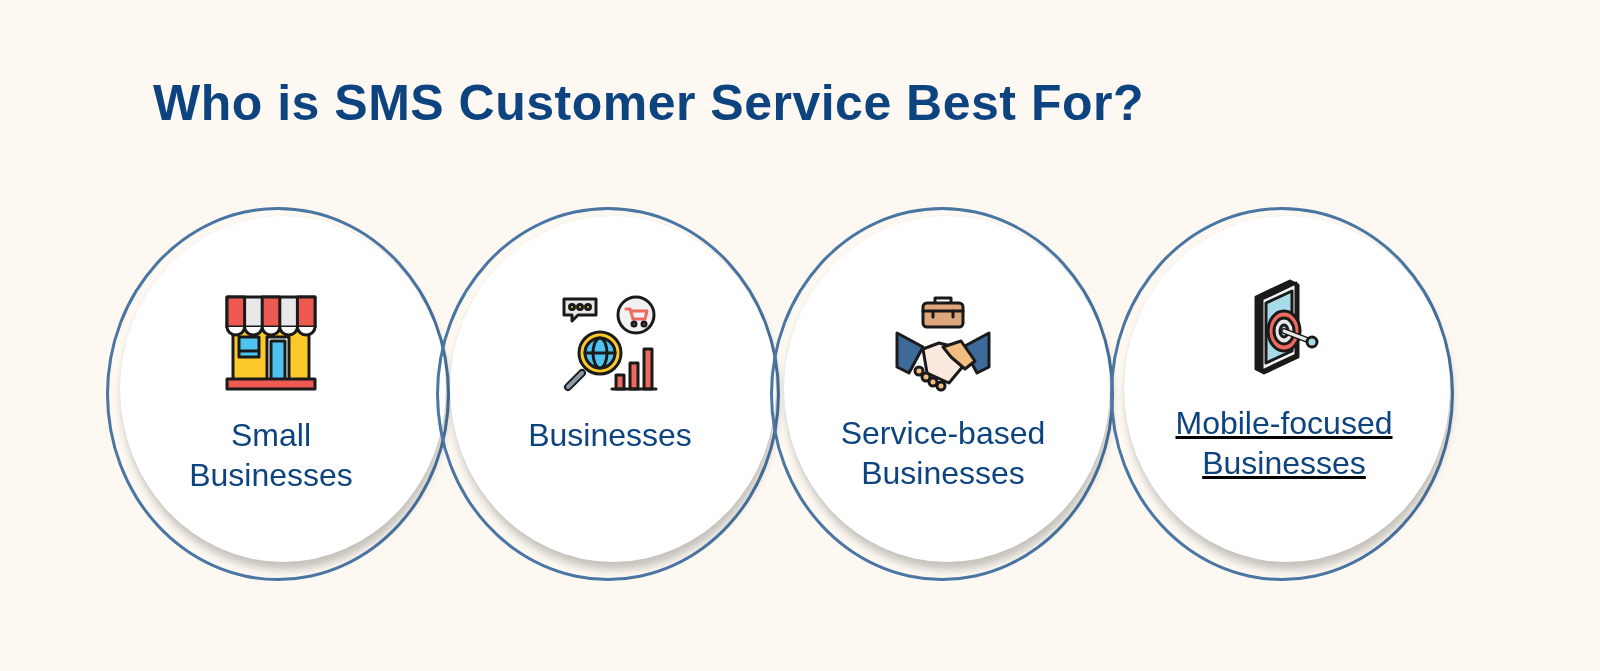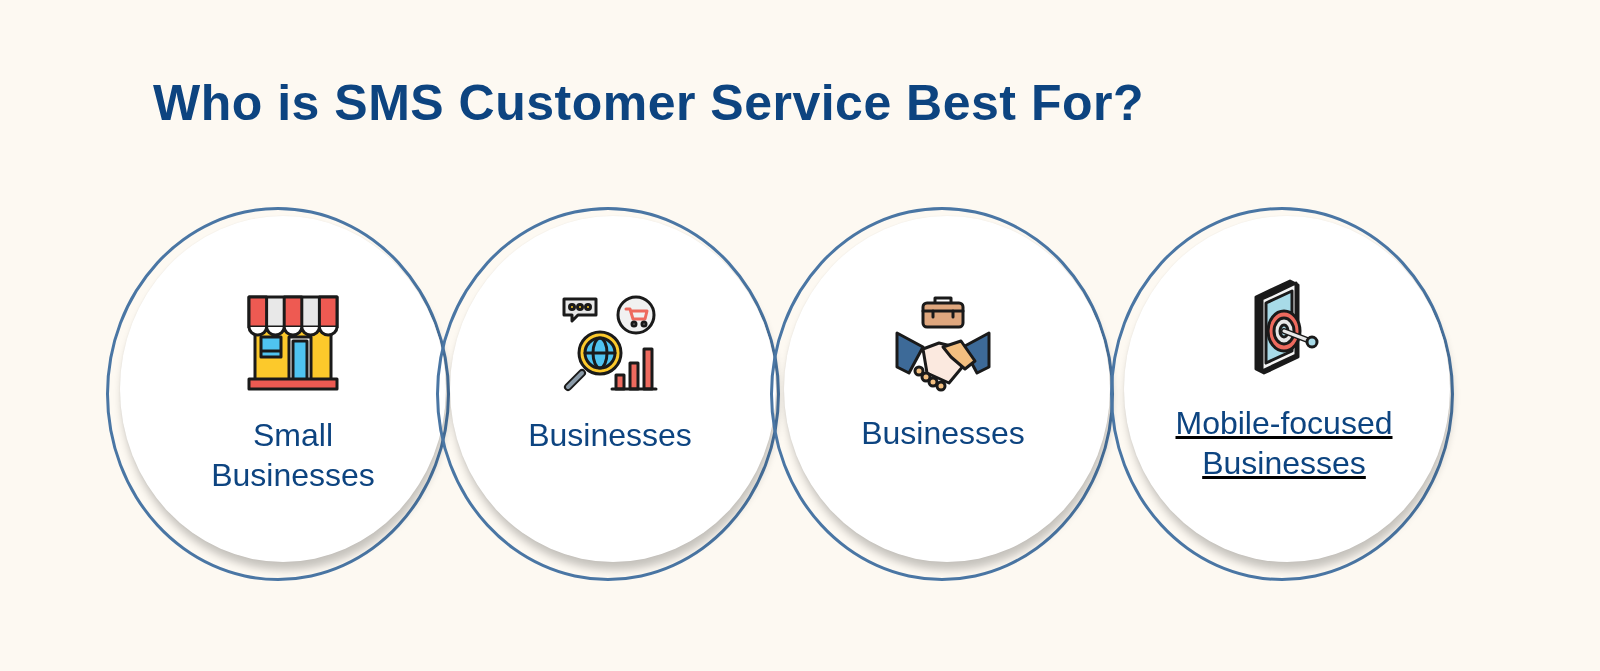--- a/index.html
+++ b/index.html
@@ -45,21 +45,21 @@
   }
 </style>
 </head>
 <body>
 
 <div class="title">Who is SMS Customer Service Best For?</div>
 
 <div>
   <div class="ring" style="left:106px; top:207px;"></div>
   <div class="disc" style="left:120px; top:216px;"></div>
-  <div class="card-content" style="left:143px; top:293px;">
+  <div class="card-content" style="left:121px; top:293px;">
     <svg class="icon" viewBox="0 0 100 100">
       <g stroke="#1a1a1a" stroke-width="3" stroke-linejoin="round">
         <rect x="12" y="36" width="76" height="52" fill="#fcc92b"></rect>
         <rect x="18" y="44" width="20" height="20" fill="#4fc3f0"></rect>
         <line x1="18" y1="58" x2="38" y2="58"></line>
         <rect x="46" y="44" width="22" height="44" fill="#fff"></rect>
         <rect x="50" y="48" width="14" height="40" fill="#4fc3f0"></rect>
         <rect x="6" y="86" width="88" height="10" fill="#ee5a52"></rect>
         <rect x="6" y="4" width="88" height="30" fill="#e8e8e8"></rect>
         <rect x="6" y="4" width="17.6" height="30" fill="#ee5a52"></rect>
@@ -122,20 +122,21 @@
         <path d="M96 40 l-26 14 l14 26 l12 -6 z" fill="#3d6a98"></path>
         <path d="M30 56 l16 -6 l16 4 l14 12 l-20 24 l-22 -10 z" fill="#fbe9df"></path>
         <path d="M50 54 l18 -6 l14 20 l-10 8 l-14 -12 z" fill="#f3bf80"></path>
         <circle cx="26" cy="78" r="4" fill="#f3bf80"></circle>
         <circle cx="33" cy="84" r="4" fill="#f3bf80"></circle>
         <circle cx="40" cy="89" r="4" fill="#f3bf80"></circle>
         <circle cx="48" cy="93" r="4" fill="#f3bf80"></circle>
       </g>
     </svg>
     <div class="label" style="margin-top:20px;">
+      <div>Service-based</div>
       <div>Businesses</div>
     </div>
   </div>
 </div>
 
 <div>
   <div class="ring" style="left:1110px; top:207px;"></div>
   <div class="disc" style="left:1124px; top:216px;"></div>
   <div class="card-content" style="left:1134px; top:279px;text-decoration:underline;">
     <svg class="icon" viewBox="0 0 100 100">

